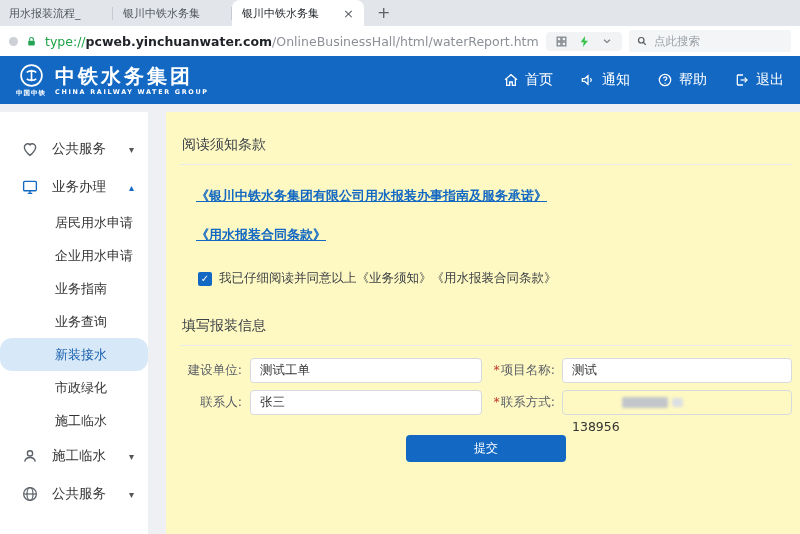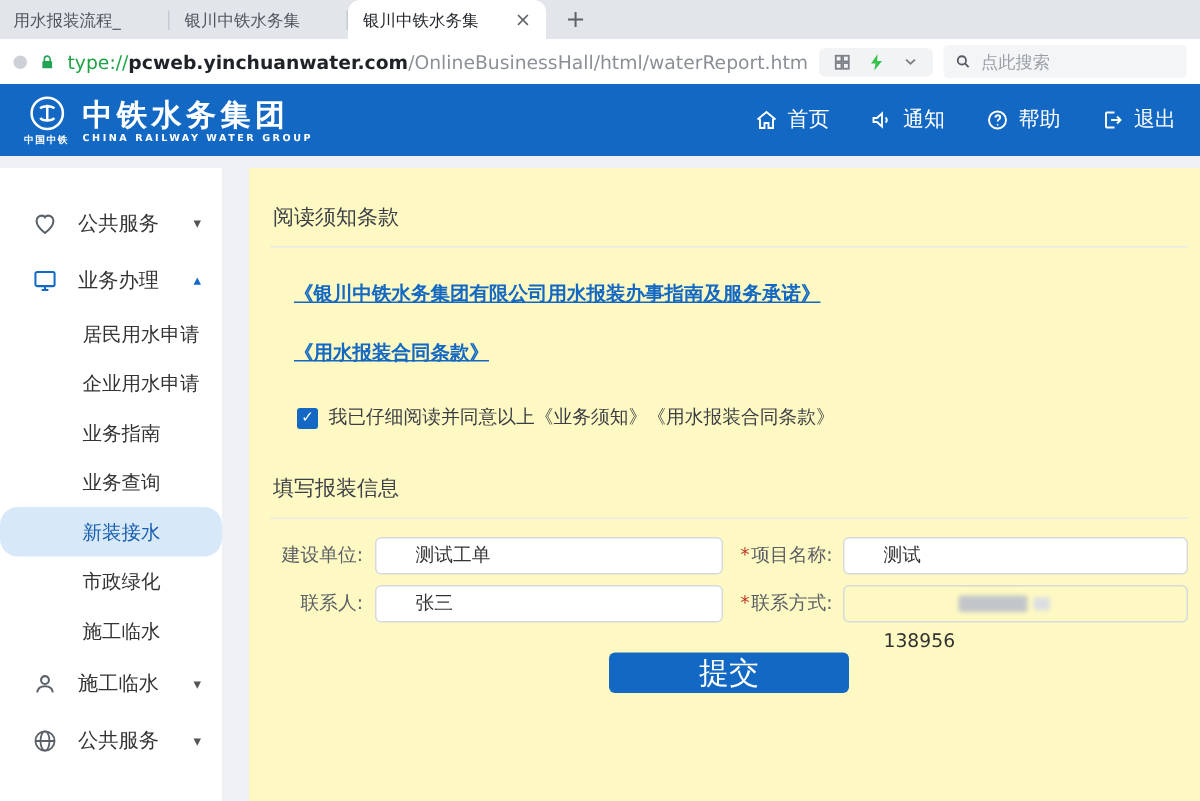--- a/index.html
+++ b/index.html
@@ -80,32 +80,32 @@
     font-size:12.5px; color:#3b3f44; cursor:pointer; }
   .cb { width:14px; height:14px; flex:none; background:#1268c3; border-radius:2px;
     color:#fff; font-size:10px; display:flex; align-items:center; justify-content:center; }
   .form-title { margin-top:30px; }
   .frow { display:flex; align-items:center; margin-top:12px; }
   .frow.r2 { margin-top:7px; }
   .flabel { width:62px; text-align:right; font-size:12.5px; color:#5a5f66;
     white-space:nowrap; flex:none; }
   .flabel.col2 { width:73px; }
   .req-star { color:#c0392b; margin-right:1px; }
-  .finput { height:25px; border:1px solid #d6dade; border-radius:4px; padding:0 26px;
+  .finput { height:25px; border:1px solid #d6dade; border-radius:4px; padding:0 9px;
     font-size:12.5px; color:#333; font-family:inherit; outline:none; flex:none; }
   .finput.w1 { width:232px; margin-left:8px; }
   .finput.w2 { width:230px; margin-left:7px; }
   .phonebox { display:flex; align-items:center; }
   .phonebox .pval { font-size:12.5px; color:#333;margin-top:48px; }
   .redact { width:46px; height:11px; background:#c2c6ca; border-radius:2px;
     filter:blur(1.5px); margin-left:2px; }
   .redact2 { width:11px; height:9px; background:#dcdfe2; border-radius:2px;
     filter:blur(1.5px); margin-left:4px; }
   .submit { display:block; margin:20px auto 0; width:160px; height:27px;
-    background:#1268c3; border:none; border-radius:4px; color:#fff; font-size:20px;
+    background:#1268c3; border:none; border-radius:4px; color:#fff; font-size:12px;
     font-family:inherit; cursor:pointer; }
 </style>
 </head>
 <body>
 
 <div class="screen">
 
   <div class="tabstrip">
     <div class="tab t1">
       <span class="tab-label">用水报装流程_</span>

